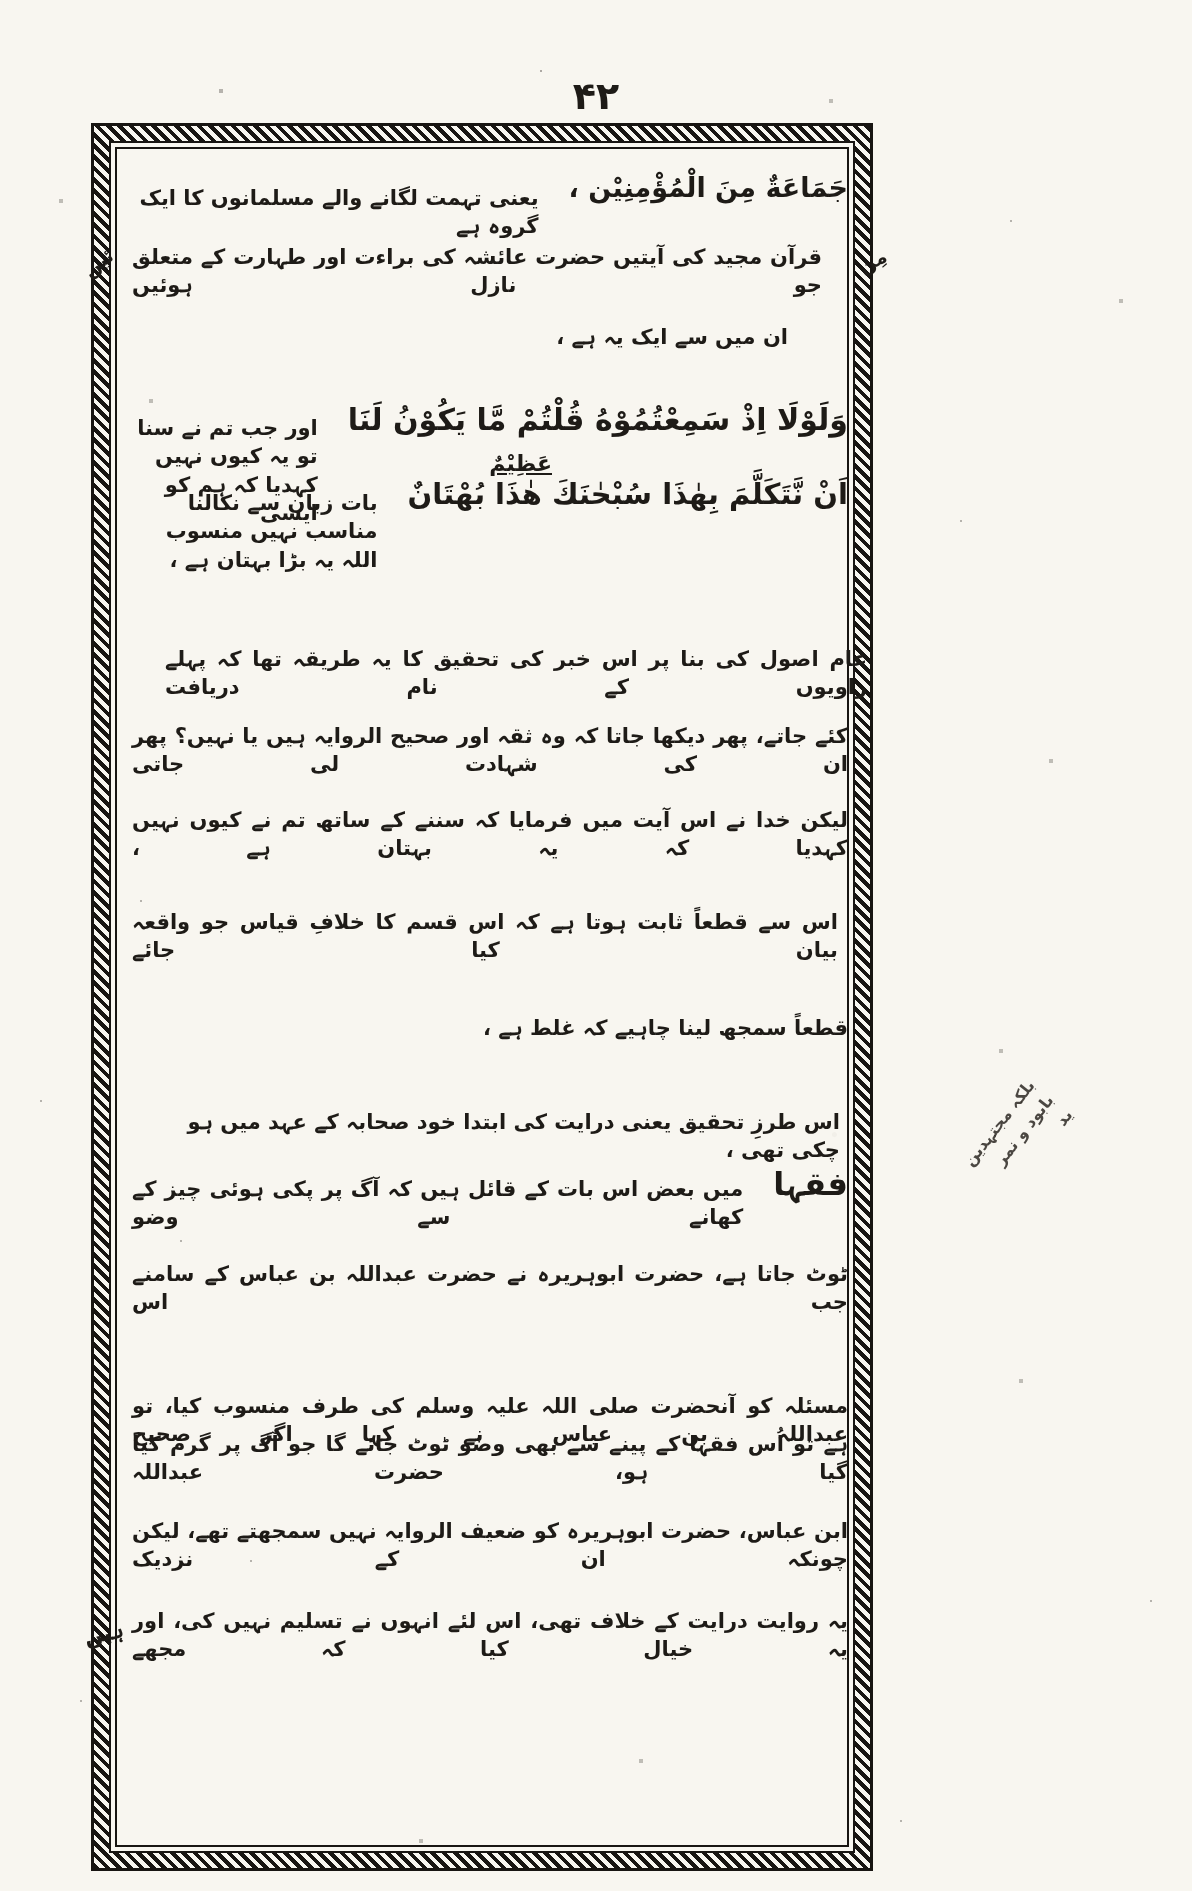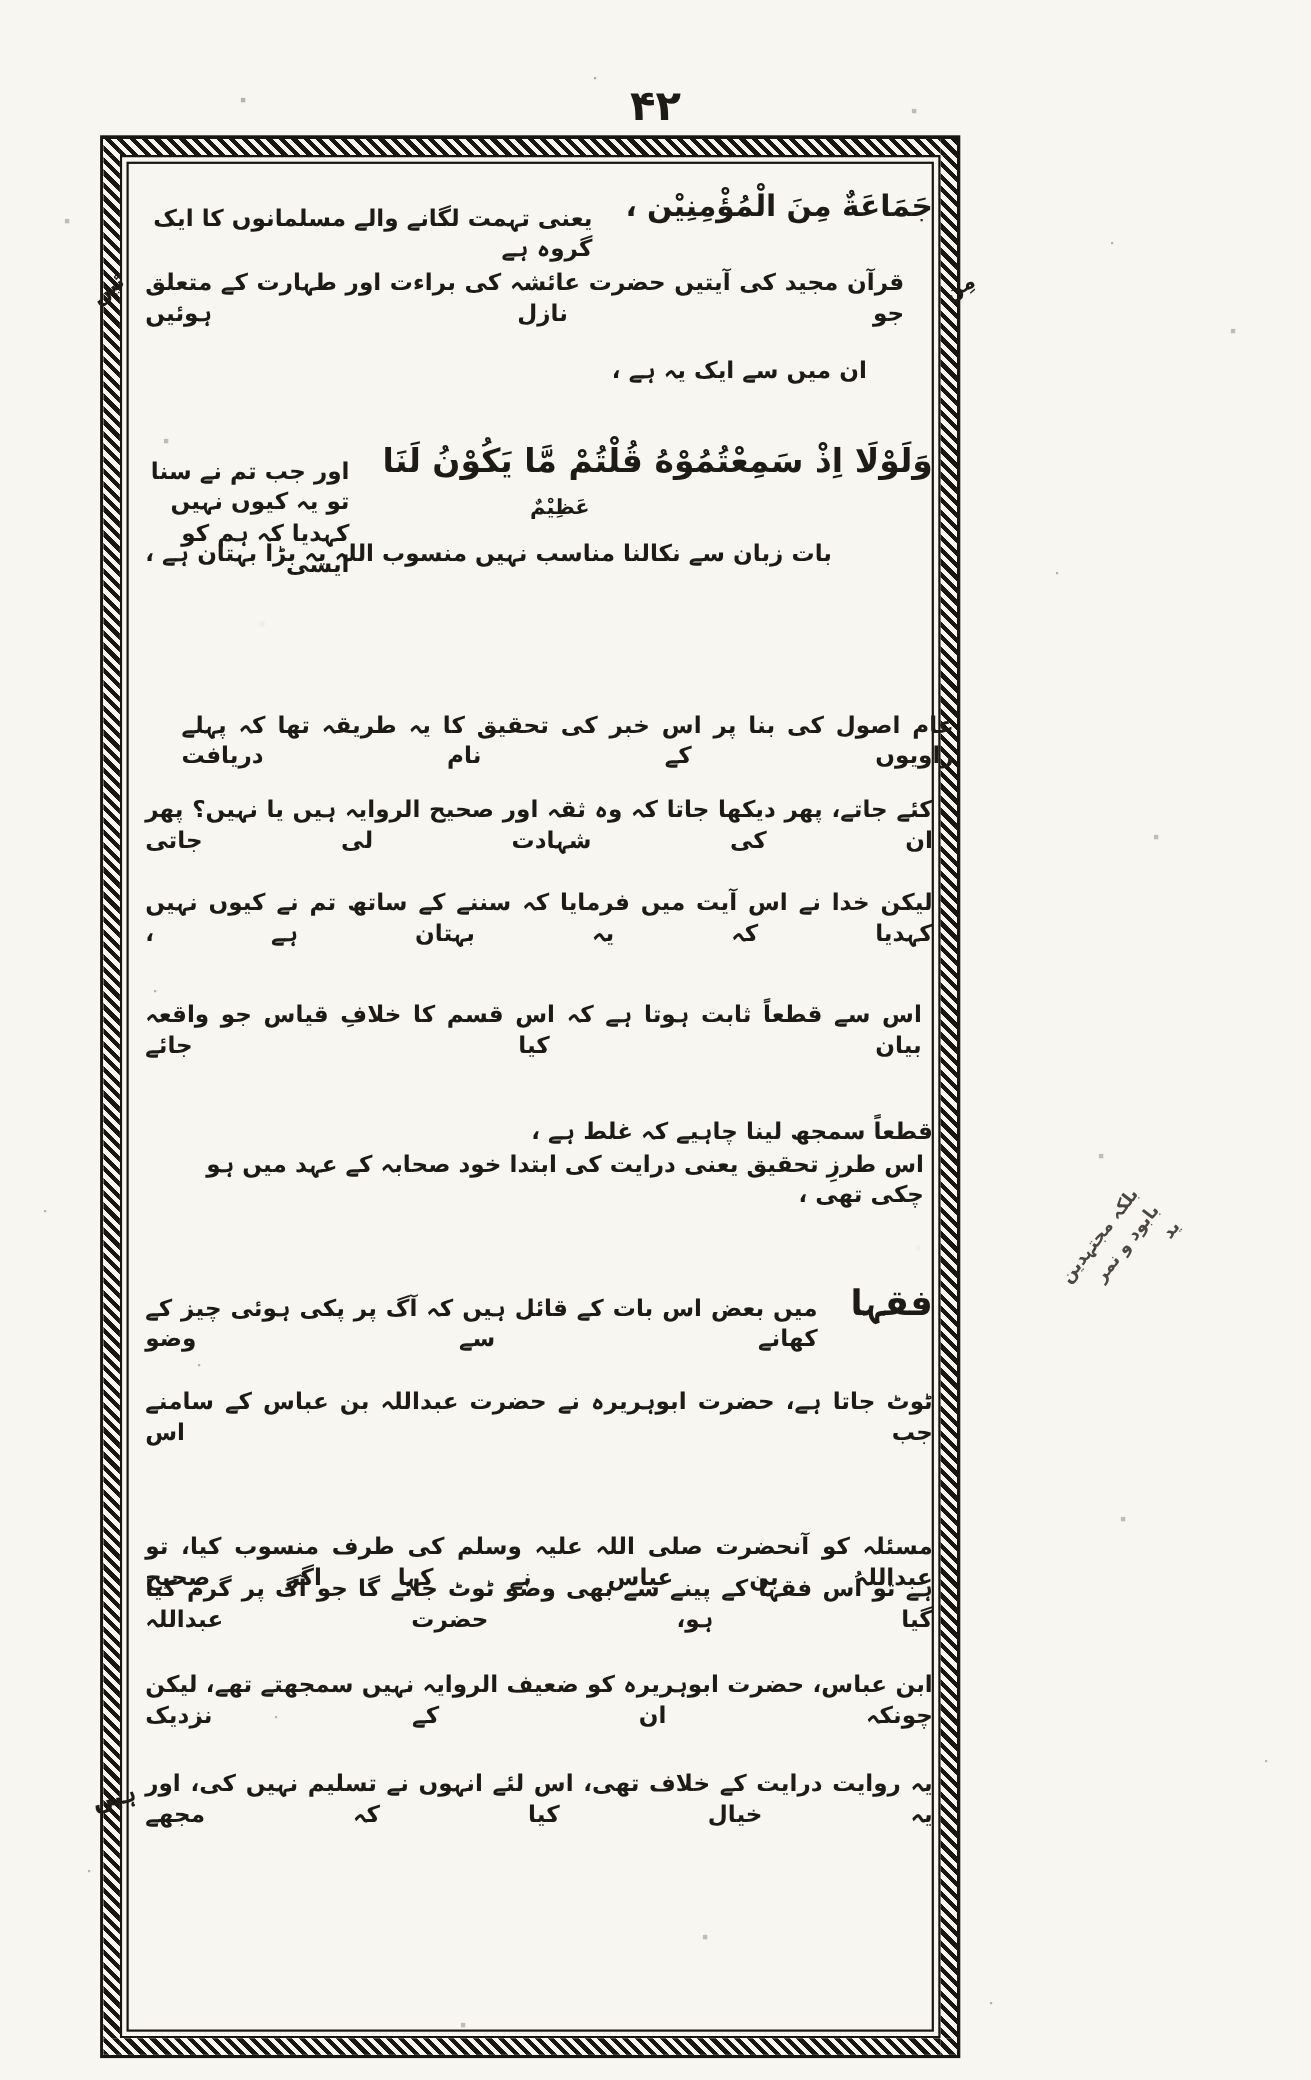--- a/index.html
+++ b/index.html
@@ -29,21 +29,21 @@
   }
   .just{text-align:justify;text-align-last:justify;}
   .start{text-align:right;}
   .flexline{display:flex;justify-content:space-between;align-items:flex-start;gap:30px;}
   .arabic{font-size:30px;font-weight:bold;white-space:nowrap;}
   .arabic-sm{font-size:27px;}
   .gloss{font-size:21px;font-weight:bold;margin-top:14px;}
   .lead-word{font-size:32px;font-weight:bold;}
   .rest-text{font-size:21px;font-weight:bold;margin-top:12px;flex:1;text-align:justify;text-align-last:justify;}
   .inserted{
-    position:absolute;top:-26px;right:312px;font-size:19px;font-weight:bold;
+    position:absolute;top:-26px;right:296px;font-size:22px;font-weight:bold;text-decoration:underline;
   }
   .margin-hang{position:absolute;font-size:19px;font-weight:bold;color:#2a2username622;}
   .margin-note{
     position:absolute;left:852px;top:1075px;width:170px;
     transform:rotate(-52deg);transform-origin:right top;
     font-size:16px;font-weight:bold;color:rgba(45,40,35,.85);
     direction:rtl;text-align:right;line-height:1.5;
   }
   .margin-note span{display:block;}
   .speckles{position:absolute;top:0;left:0;width:2px;height:2px;background:transparent;
@@ -82,33 +82,34 @@
 
   <div class="line start" style="top:323px;padding-right:60px;box-sizing:border-box;">ان میں سے ایک یہ ہے ،</div>
 
   <div class="line flexline" style="top:400px;">
     <span class="arabic">وَلَوْلَا اِذْ سَمِعْتُمُوْهُ قُلْتُمْ مَّا يَكُوْنُ لَنَا</span>
     <span class="gloss">اور جب تم نے سنا تو یہ کیوں نہیں کہدیا کہ ہم کو ایسی</span>
   </div>
 
   <div class="line flexline" style="top:475px;">
     <span class="arabic" style="font-size:29px;position:relative;">
+      <span>اَنْ نَّتَكَلَّمَ بِهٰذَا سُبْحٰنَكَ هٰذَا بُهْتَانٌ</span>
       <span class="inserted">عَظِيْمٌ</span>
     </span>
     <span class="gloss">بات زبان سے نکالنا مناسب نہیں منسوب اللہ یہ بڑا بہتان ہے ،</span>
   </div>
 
   <div class="line just" style="top:645px;padding-right:14px;box-sizing:border-box;margin-left:33px;">عام اصول کی بنا پر اس خبر کی تحقیق کا یہ طریقہ تھا کہ پہلے راویوں کے نام دریافت</div>
   <div class="line just" style="top:722px;">کئے جاتے، پھر دیکھا جاتا کہ وہ ثقہ اور صحیح الروایہ ہیں یا نہیں؟ پھر ان کی شہادت لی جاتی</div>
   <div class="line just" style="top:806px;">لیکن خدا نے اس آیت میں فرمایا کہ سننے کے ساتھ تم نے کیوں نہیں کہدیا کہ یہ بہتان ہے ،</div>
   <div class="line just" style="top:908px;padding-right:10px;box-sizing:border-box;">اس سے قطعاً ثابت ہوتا ہے کہ اس قسم کا خلافِ قیاس جو واقعہ بیان کیا جائے</div>
 
   <div class="line start" style="top:1014px;">قطعاً سمجھ لینا چاہیے کہ غلط ہے ،</div>
 
-  <div class="line start" style="top:1044px;padding-right:8px;box-sizing:border-box;">اس طرزِ تحقیق یعنی درایت کی ابتدا خود صحابہ کے عہد میں ہو چکی تھی ،</div>
+  <div class="line start" style="top:1108px;padding-right:8px;box-sizing:border-box;">اس طرزِ تحقیق یعنی درایت کی ابتدا خود صحابہ کے عہد میں ہو چکی تھی ،</div>
 
   <div class="line flexline" style="top:1163px;">
     <span class="lead-word">فقہا</span>
     <span class="rest-text">میں بعض اس بات کے قائل ہیں کہ آگ پر پکی ہوئی چیز کے کھانے سے وضو</span>
   </div>
 
   <div class="line just" style="top:1260px;">ٹوٹ جاتا ہے، حضرت ابوہریرہ نے حضرت عبداللہ بن عباس کے سامنے جب اس</div>
   <div class="line just" style="top:1352px;margin-top:40px;">مسئلہ کو آنحضرت صلی اللہ علیہ وسلم کی طرف منسوب کیا، تو عبداللہ بن عباس نے کہا اگر صحیح</div>
   <div class="line just" style="top:1430px;">ہے تو اُس فقہا کے پینے سے بھی وضو ٹوٹ جائے گا جو آگ پر گرم کیا گیا ہو، حضرت عبداللہ</div>
   <div class="line just" style="top:1517px;">ابن عباس، حضرت ابوہریرہ کو ضعیف الروایہ نہیں سمجھتے تھے، لیکن چونکہ ان کے نزدیک</div>

